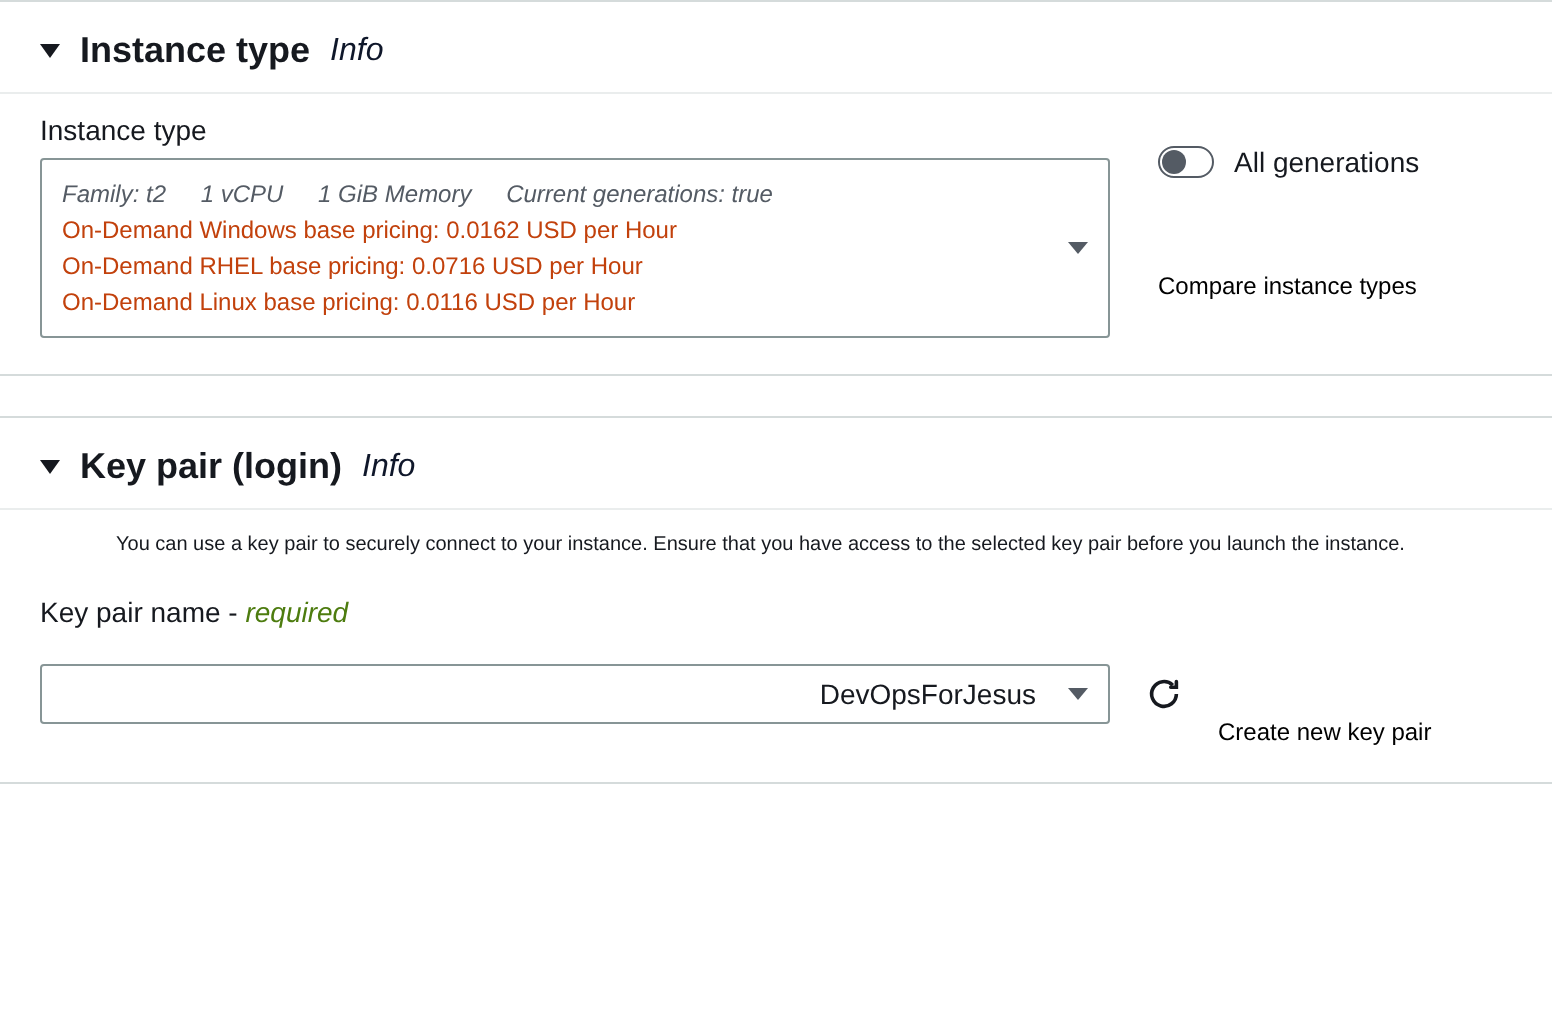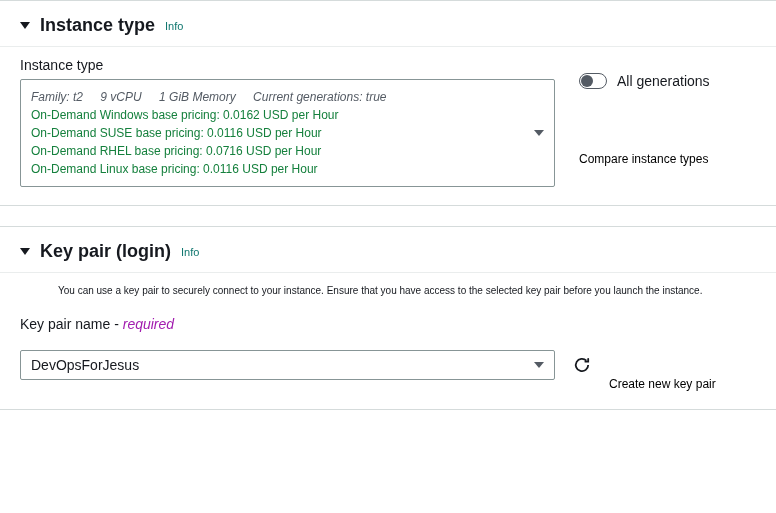--- a/index.html
+++ b/index.html
@@ -30,37 +30,38 @@
 }
 .caret {
   display: inline-block;
   width: 0; height: 0;
   border-left: 5px solid transparent;
   border-right: 5px solid transparent;
   border-top: 7px solid #16191f;
   margin-right: 10px;
 }
 .info-link {
-  color: #0f766e;
-  font-size: 11px;
+  color: #0f172a;
+  font-size: 16px;
   font-weight: 400;
   text-decoration: none;
   cursor: pointer;
+  font-style: italic;
 }
 .section-body {
   padding: 10px 20px 18px 20px;
   border-top: 1px solid #eaeded;
 }
 .label {
   font-size: 14px;
   color: #16191f;
   margin-bottom: 6px;
   display: block;
 }
-.label .req { font-style: italic; color: #a21caf; }
+.label .req { font-style: italic; color: #4d7c0f; }
 .row-flex {
   display: flex;
   align-items: flex-start;
   gap: 24px;
 }
 .left-col { flex: 0 0 535px; }
 .instance-box {
   border: 1px solid #879596;
   border-radius: 2px;
   padding: 8px 36px 8px 10px;
@@ -76,21 +77,21 @@
   margin-bottom: 2px;
 }
 .instance-box .meta-row {
   font-size: 12px;
   color: #545b64;
   line-height: 1.5;
 }
 .instance-box .meta-row span { margin-right: 14px; font-style: italic; }
 .instance-box .pricing {
   font-size: 12px;
-  color: #15803d;
+  color: #c2410c;
   line-height: 1.5;
 }
 .dd-caret {
   position: absolute;
   right: 10px;
   top: 50%;
   transform: translateY(-50%);
   width: 0; height: 0;
   border-left: 5px solid transparent;
   border-right: 5px solid transparent;
@@ -100,21 +101,21 @@
   color: #000000;
   text-decoration: none;
   font-size: 12px;
   cursor: pointer;
   margin-top: 39px;
 }
 .right-col {
   padding-top: 16px;
   display: flex;
   flex-direction: column;
-  gap: 24px;
+  gap: 8px;
 }
 .toggle-row {
   display: flex;
   align-items: center;
   gap: 10px;
 }
 .toggle {
   width: 28px; height: 16px;
   border-radius: 8px;
   border: 1px solid #545b64;
@@ -135,20 +136,21 @@
   font-size: 10px;
   color: #16191f;
   line-height: 1.5;
   margin-bottom: 18px;
   margin-left: 38px;
 }
 .keypair-row {
   display: flex;
   align-items: center;
   gap: 18px;
+  text-align: right;
 }
 .select-box {
   flex: 0 0 535px;
   border: 1px solid #879596;
   border-radius: 2px;
   padding: 6px 36px 6px 10px;
   position: relative;
   font-size: 14px;
   color: #16191f;
   background: #fff;
@@ -171,26 +173,25 @@
     <h2>Instance type</h2>
     <a class="info-link">Info</a>
   </div>
   <div class="section-body">
     <div class="row-flex">
       <div class="left-col">
         <span class="label">Instance type</span>
         <div class="instance-box">
           <div class="meta-row">
             <span>Family: t2</span>
-            <span>9 vCPU</span>
+            <span>1 vCPU</span>
             <span>1 GiB Memory</span>
             <span>Current generations: true</span>
           </div>
           <div class="pricing">On-Demand Windows base pricing: 0.0162 USD per Hour</div>
-          <div class="pricing">On-Demand SUSE base pricing: 0.0116 USD per Hour</div>
           <div class="pricing">On-Demand RHEL base pricing: 0.0716 USD per Hour</div>
           <div class="pricing">On-Demand Linux base pricing: 0.0116 USD per Hour</div>
           <span class="dd-caret"></span>
         </div>
       </div>
       <div class="right-col">
         <div class="toggle-row">
           <div class="toggle"></div>
           <span>All generations</span>
         </div>

